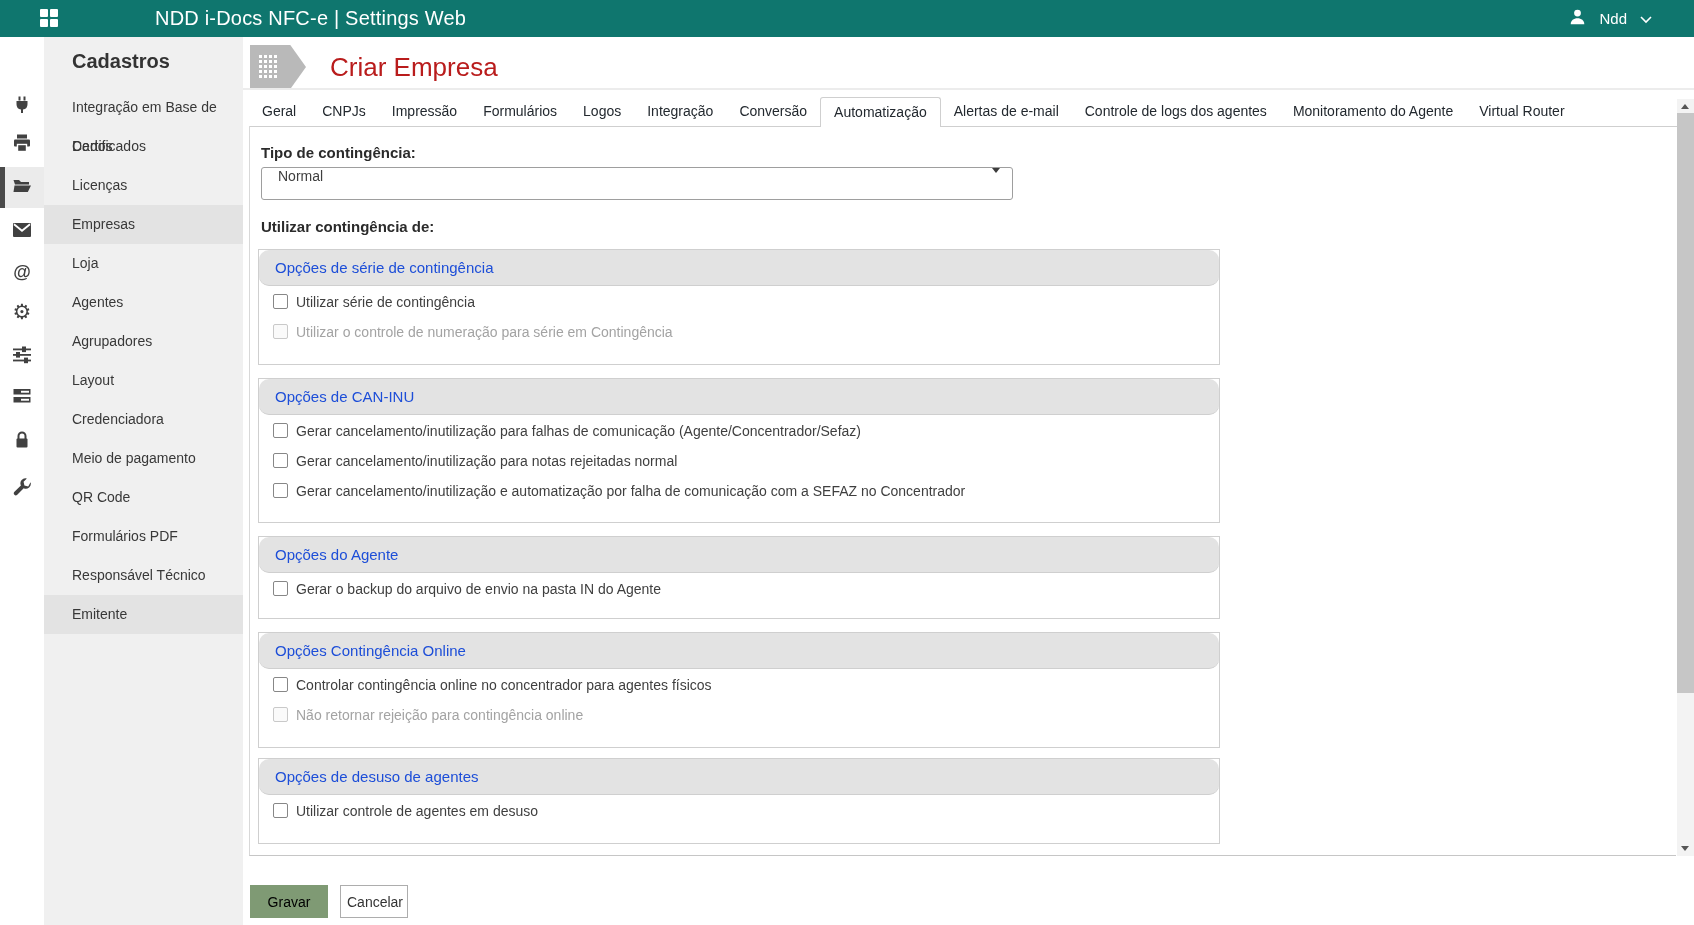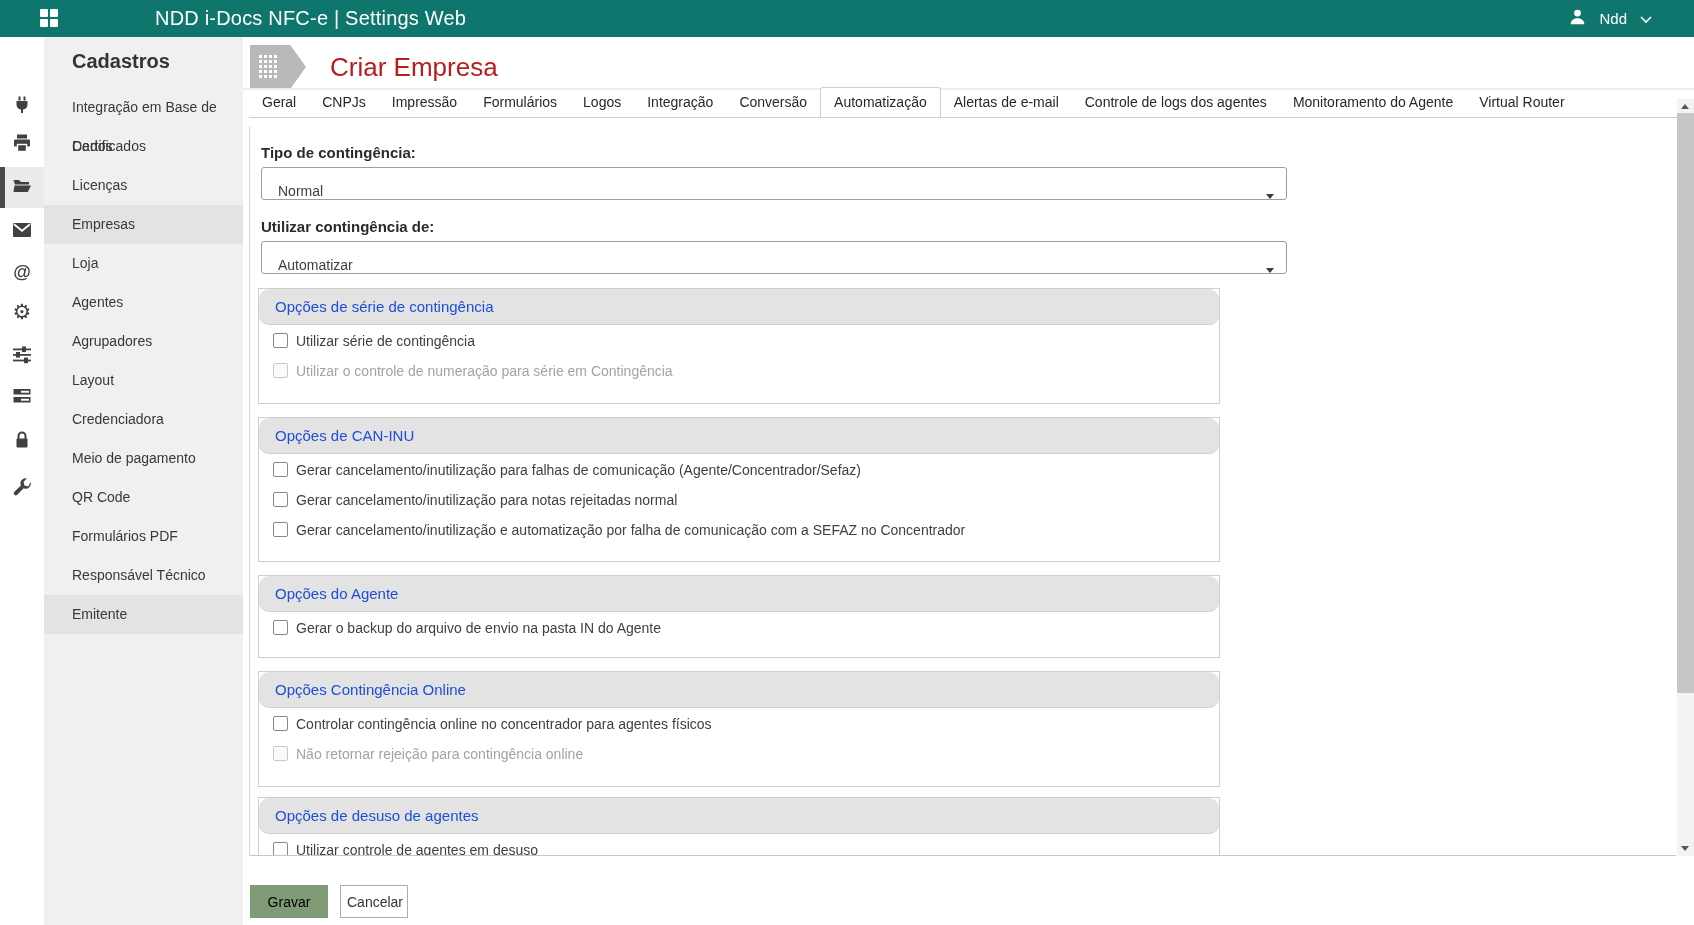--- a/index.html
+++ b/index.html
@@ -35,33 +35,33 @@
   .page-header{position:absolute;left:7px;top:8px;height:44px;display:flex;align-items:center;}
   .ph-icon{width:56px;height:44px;background:#b9b9b9;
            clip-path:polygon(0 0,72% 0,100% 50%,72% 100%,0 100%);position:relative;}
   .ph-win{position:absolute;left:9px;top:10px;width:18px;height:23px;
           display:grid;grid-template-columns:repeat(4,3px);grid-template-rows:repeat(5,3px);gap:2px;}
   .ph-win i{background:#fff;}
   .page-header h2{margin:0 0 0 24px;font-size:26px;font-weight:400;color:#b91c1c;}
   .hdr-divider{position:absolute;left:0;top:51px;width:1451px;height:2px;background:#ececec;}
 
   
-  .tabs{position:absolute;left:6px;top:51px;width:1428px;height:30px;display:flex;align-items:flex-end;
+  .tabs{position:absolute;left:6px;top:60px;width:1428px;height:30px;display:flex;align-items:center;
         border-bottom:1px solid #cfcfcf;box-sizing:border-box;}
   .tab{height:29px;line-height:29px;padding:0 13px;font-size:14px;color:#23292f;cursor:pointer;white-space:nowrap;}
   .tab.active{height:30px;background:#fff;border:1px solid #cfcfcf;border-bottom:none;
               border-radius:3px 3px 0 0;box-sizing:border-box;line-height:28px;}
 
   
   .viewport{position:absolute;left:6px;top:89px;width:1427px;height:730px;overflow:hidden;
             border-left:1px solid #d8d8d8;border-bottom:1px solid #c6c6c6;box-sizing:border-box;}
   .fld-label{margin:18px 0 6px 11px;font-size:15px;font-weight:700;color:#2b2b2b;height:17px;}
   .fld-label.second{margin-top:18px;}
-  .select{margin-left:11px;width:1026px;height:33px;box-sizing:border-box;border:1px solid #9e9e9e;border-radius:3px;
-          background:#fff;display:flex;align-items:flex-end;padding:0 12px 0 16px;font-size:14px;color:#3e3e3e;cursor:pointer;}
+  .select{margin-left:11px;width:752px;height:33px;box-sizing:border-box;border:1px solid #9e9e9e;border-radius:3px;
+          background:#fff;display:flex;align-items:flex-start;padding:0 12px 0 16px;font-size:14px;color:#3e3e3e;cursor:pointer;}
   .select .caret{margin-left:auto;width:0;height:0;border-left:4px solid transparent;border-right:4px solid transparent;border-top:5px solid #3c3c3c;}
   .box{margin:0 0 13px 8px;width:962px;border:1px solid #cfcfcf;box-sizing:border-box;background:#fff;}
   .box.first{margin-top:14px;}
   .box.tight{margin-bottom:10px;}
   .box-h{height:36px;line-height:36px;background:#e3e3e3;border-bottom:1px solid #cfcfcf;box-sizing:border-box;
          padding-left:16px;font-size:15px;color:#1d4ed8;border-radius:10px;}
   .box-b{padding:8px 0 12px;}
   .row{height:30px;display:flex;align-items:flex-start;padding-left:14px;}
   .cb{width:13px;height:13px;border:1px solid #878787;border-radius:2px;background:#fff;flex:none;cursor:pointer;}
   .row label{margin-left:8px;font-size:14px;color:#3f3f3f;}
@@ -239,24 +239,20 @@
 
     <div class="viewport">
 
       <div class="fld-label">Tipo de contingência:</div>
       <div class="select">
         <span>Normal</span>
         <span class="caret"></span>
       </div>
 
       <div class="fld-label second">Utilizar contingência de:</div>
-      <div class="select">
-        <span>Automatizar</span>
-        <span class="caret"></span>
-      </div>
 
       <section class="box first h116">
         <div class="box-h">Opções de série de contingência</div>
         <div class="box-b">
           <div class="row">
             <span class="cb"></span>
             <label>Utilizar série de contingência</label>
           </div>
           <div class="row dis">
             <span class="cb"></span>

